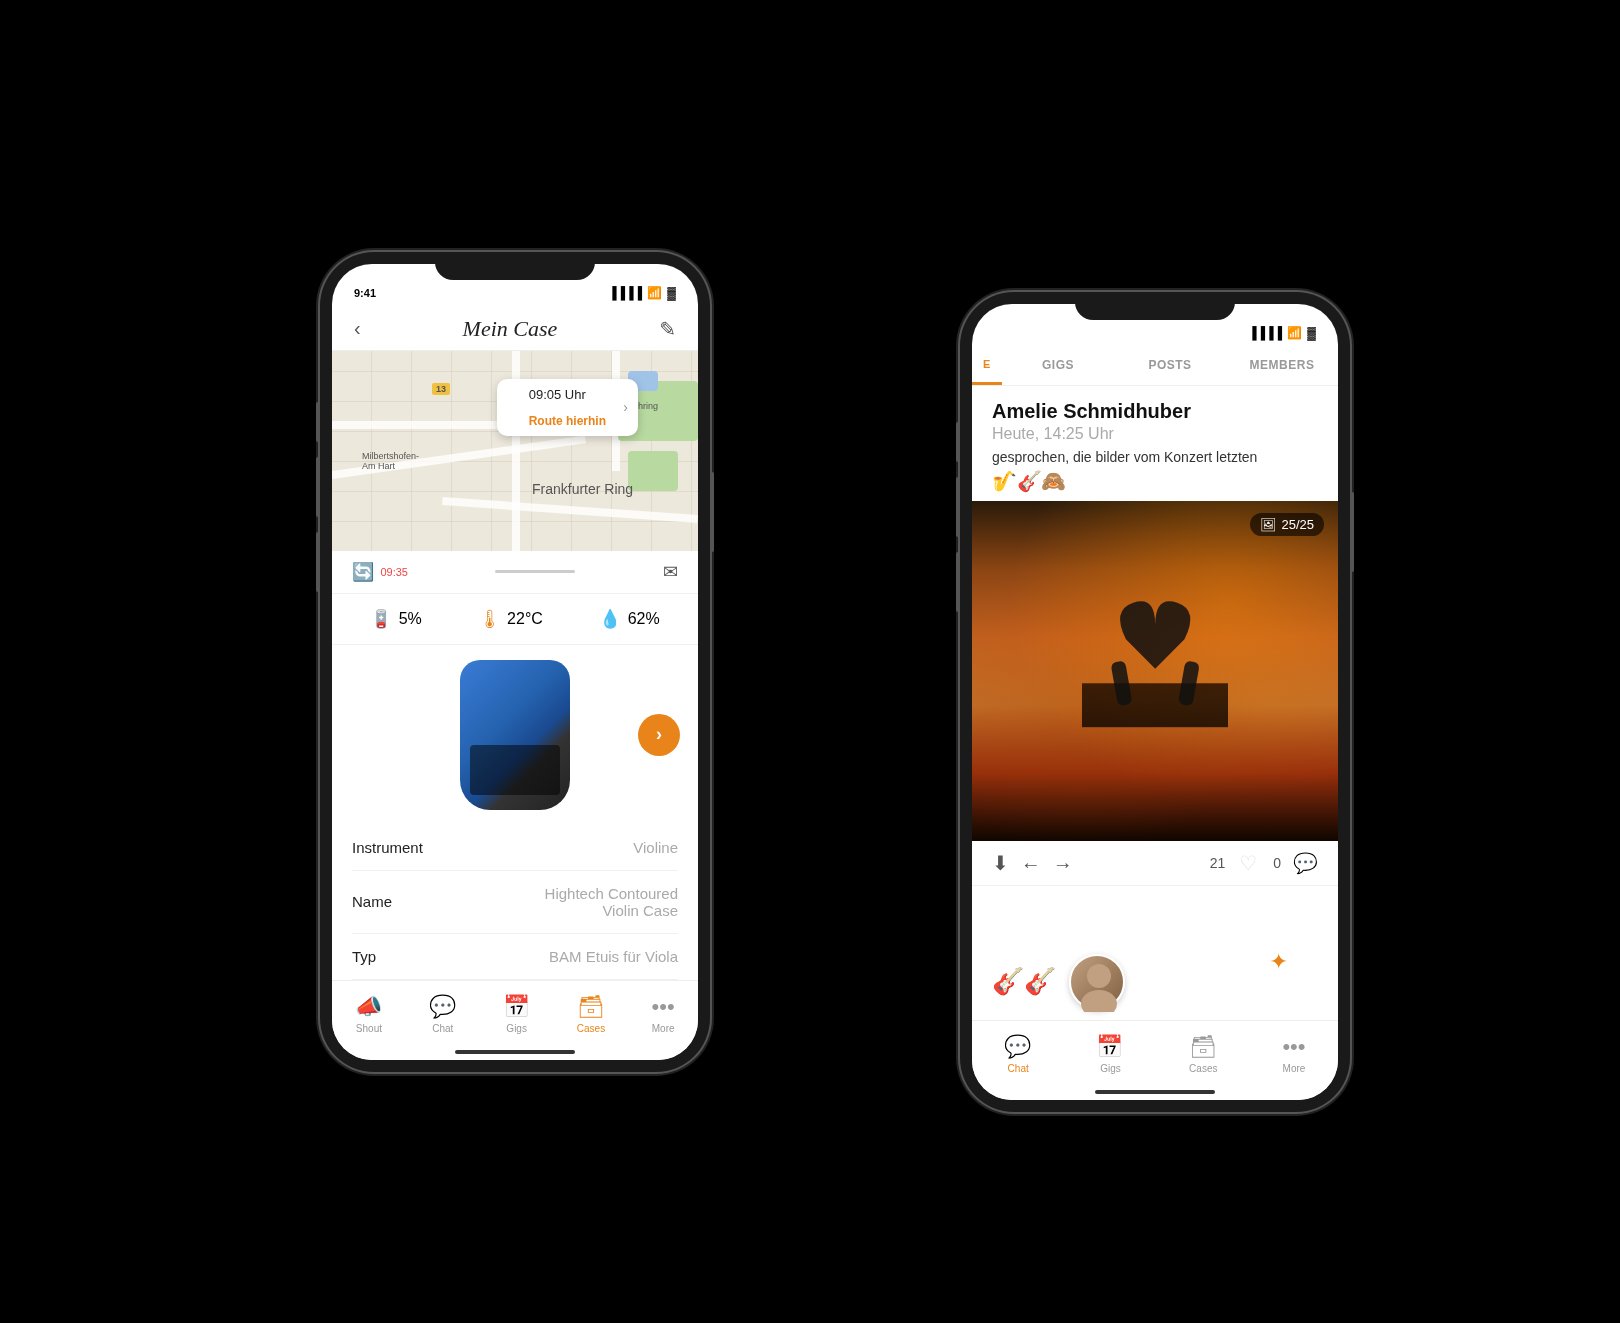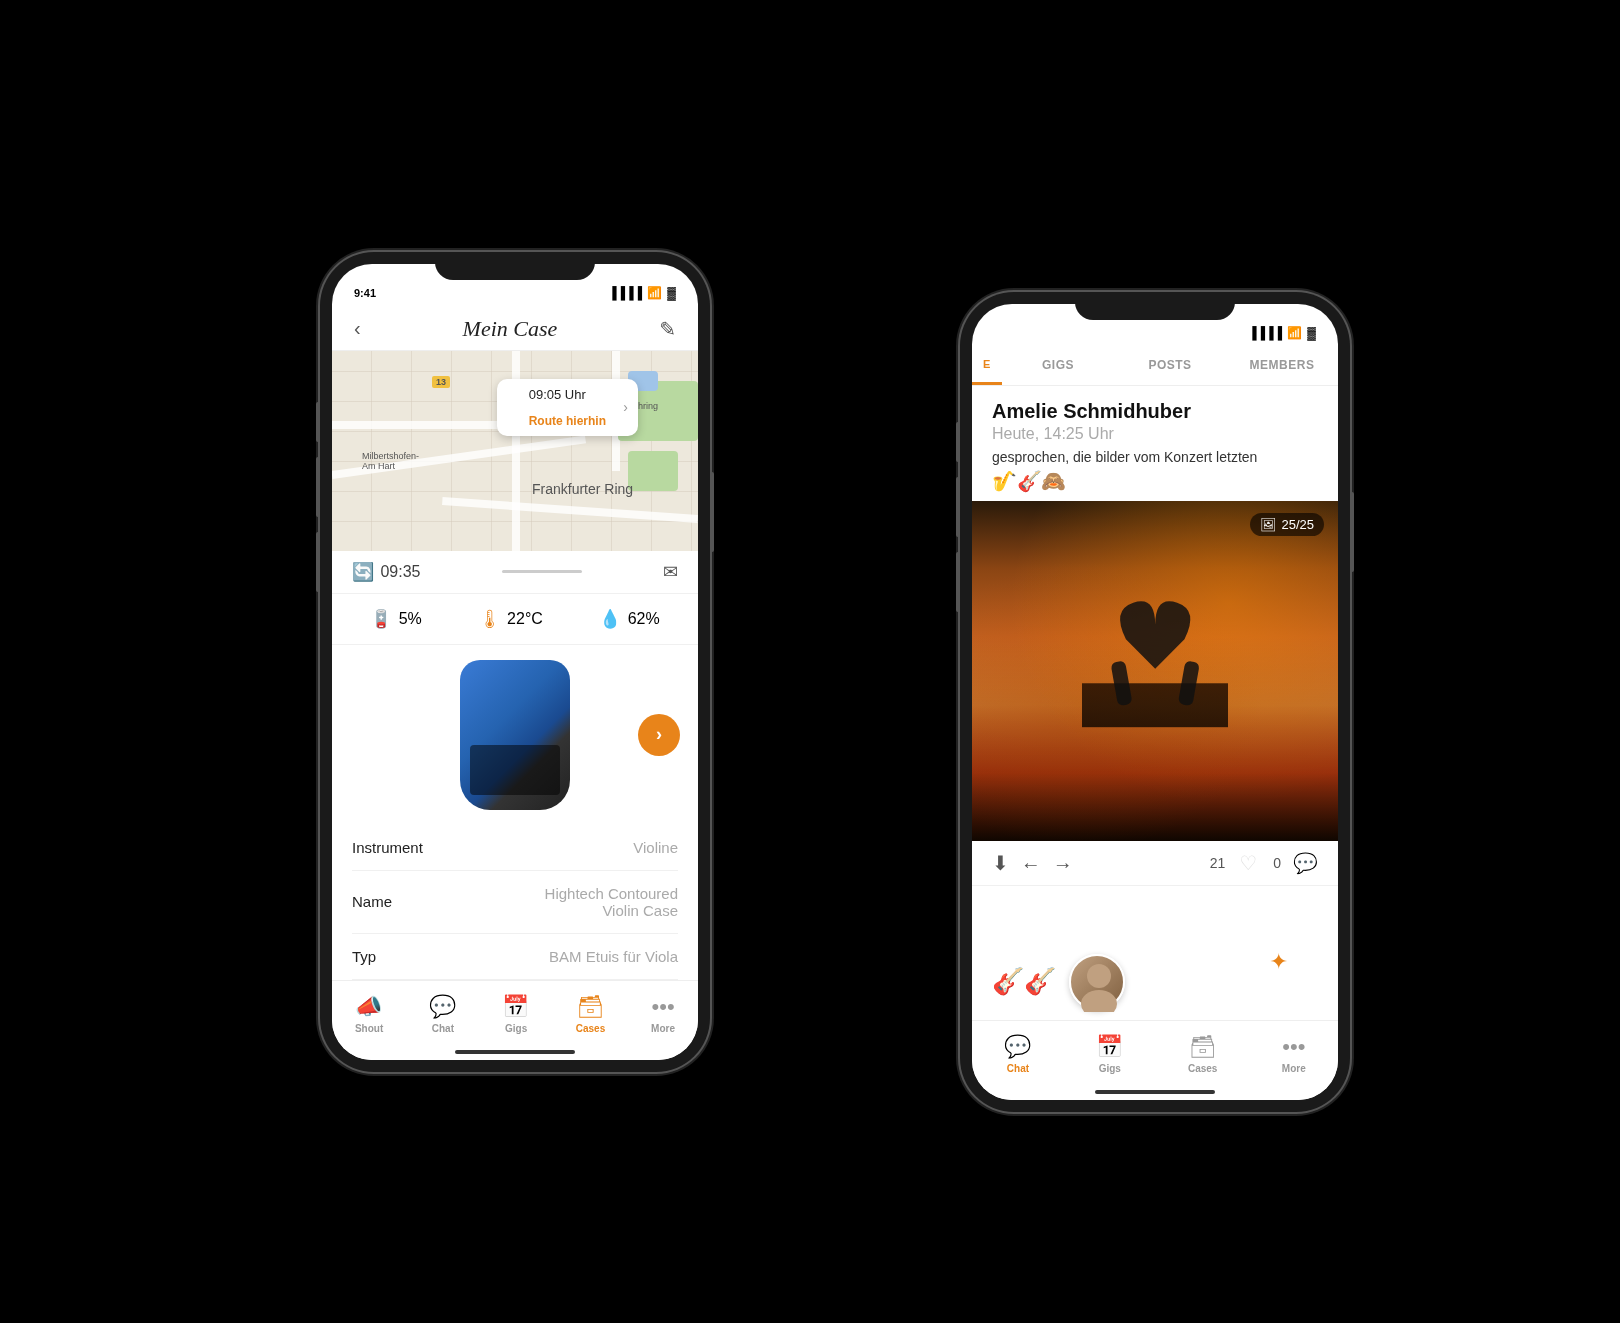--- a/index.html
+++ b/index.html
@@ -175,21 +175,21 @@
 
     
     .time-bar {
       display: flex;
       align-items: center;
       justify-content: space-between;
       padding: 10px 20px;
       border-bottom: 1px solid #f0f0f0;
     }
     .time-refresh { color: #e8841a; font-size: 18px; }
-    .time-text { font-size: 16px; color: #404040; margin-left: 6px; }
+    .time-text { font-size: 11px; color: #ef4444; margin-left: 6px; }
     .time-center { flex: 1; display: flex; align-items: center; justify-content: center; }
     .time-slider {
       width: 80px;
       height: 3px;
       background: #ccc;
       border-radius: 2px;
     }
     .send-icon { font-size: 18px; color: #555; }
 
     
@@ -280,21 +280,21 @@
       display: flex;
       flex-direction: column;
       align-items: center;
       gap: 3px;
       font-size: 10px;
       color: #999;
       cursor: pointer;
     }
     .tab-item.active { color: #e8841a; }
     .tab-icon { font-size: 22px; }
-    .tab-label { font-size: 10px; font-weight: bold; }
+    .tab-label { font-size: 10px; }
 
     
     .home-indicator {
       position: absolute;
       bottom: 6px;
       left: 50%;
       transform: translateX(-50%);
       width: 120px;
       height: 4px;
       background: #333;
@@ -494,21 +494,21 @@
           <div class="map-road-h" style="top:70px;left:0;width:100%"></div>
           <div class="map-road-h" style="top:120px;left:0;width:70%;transform:rotate(-8deg);transform-origin:left center"></div>
           <div class="map-road-h" style="top:155px;left:30%;width:70%;transform:rotate(4deg)"></div>
           <div class="map-road-v" style="left:180px;top:0;height:100%"></div>
           <div class="map-road-v" style="left:280px;top:0;height:60%"></div>
           <div class="map-green" style="top:30px;right:0;width:80px;height:60px;background:#b8d9a0"></div>
           <div class="map-green" style="top:100px;right:20px;width:50px;height:40px;background:#b8d9a0"></div>
           <div class="map-blue" style="top:20px;right:40px;width:30px;height:20px;border-radius:4px;background:#a0c4e8"></div>
           <span class="map-label" style="top:100px;left:30px">Milbertshofen-<br>Am Hart</span>
           <span class="map-label" style="top:50px;right:40px">Unterföhring</span>
-          <span class="map-label" style="top:25px;left:100px;background:#f0c040;padding:1px 4px;border-radius:2px;font-weight:700">13</span>
+          <span class="map-label" style="top:32px;left:100px;background:#f0c040;padding:1px 4px;border-radius:2px;font-weight:700">13</span>
           <span class="map-label" style="top:130px;left:200px;font-size:14px">Frankfurter Ring</span>
         </div>
         <div class="map-pin"></div>
         <div class="map-popup">
           <div class="map-popup-time">09:05 Uhr</div>
           <div class="map-popup-route">Route hierhin</div>
           <span class="map-popup-arrow">›</span>
         </div>
       </div>
 

